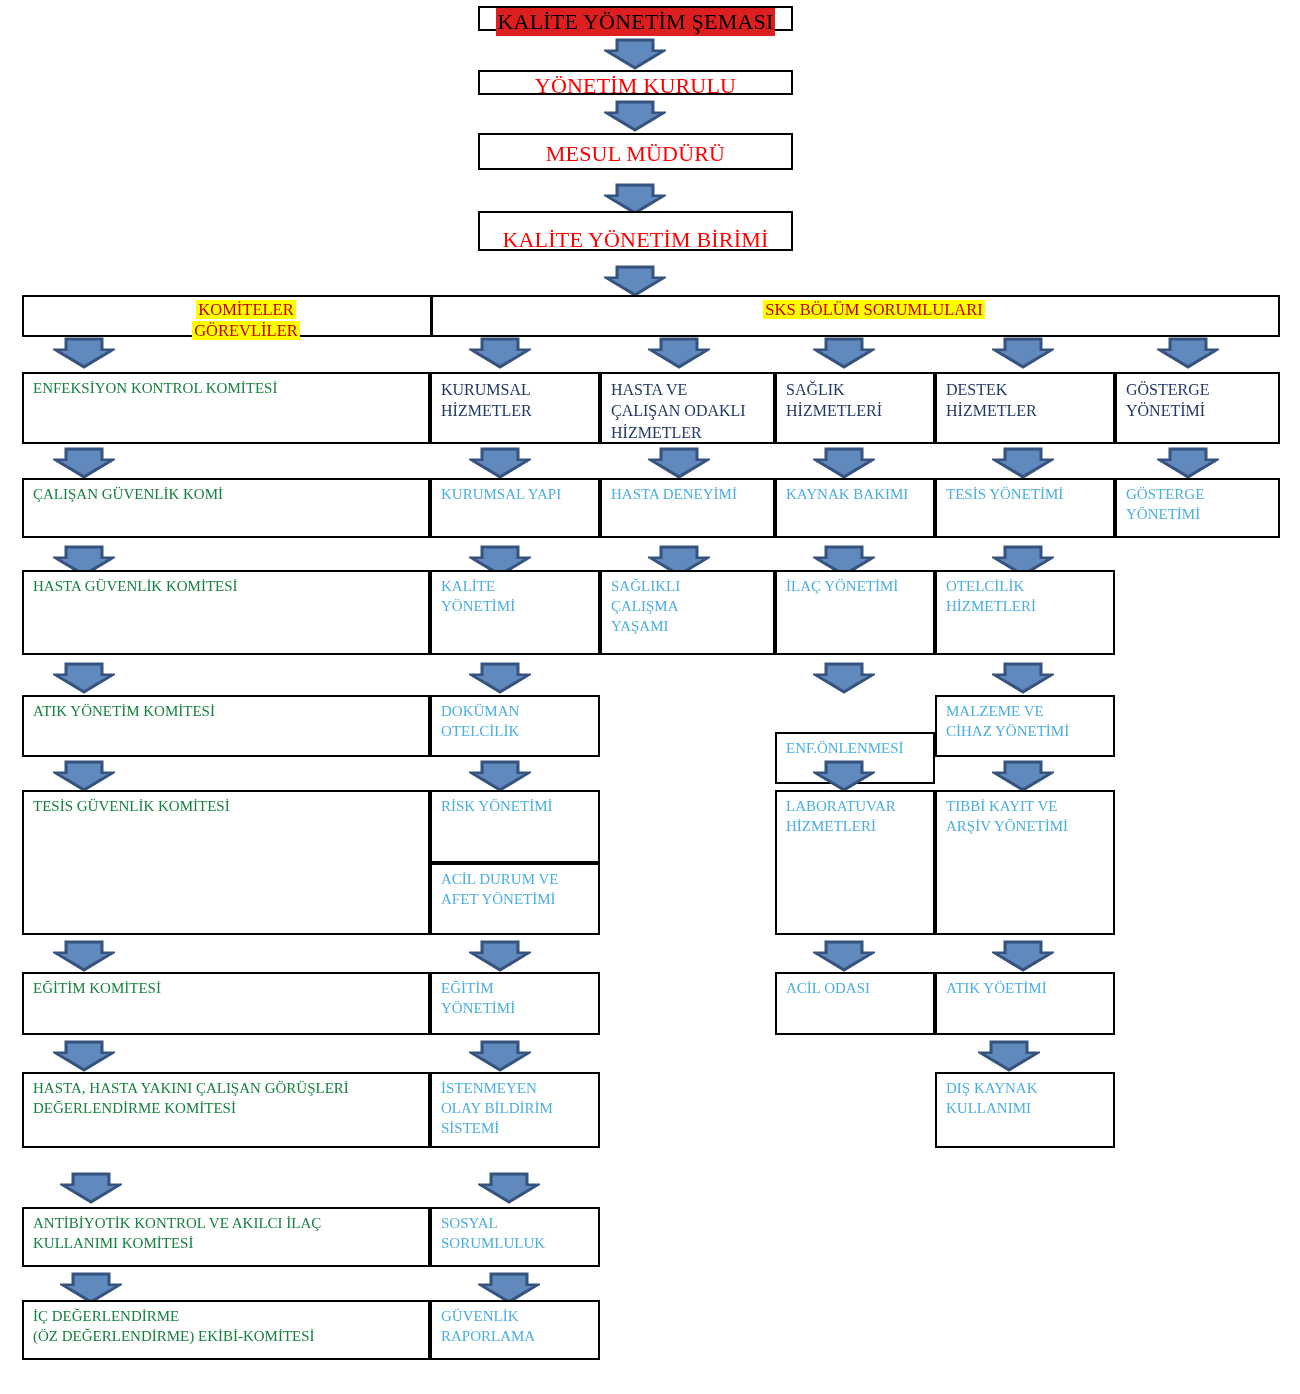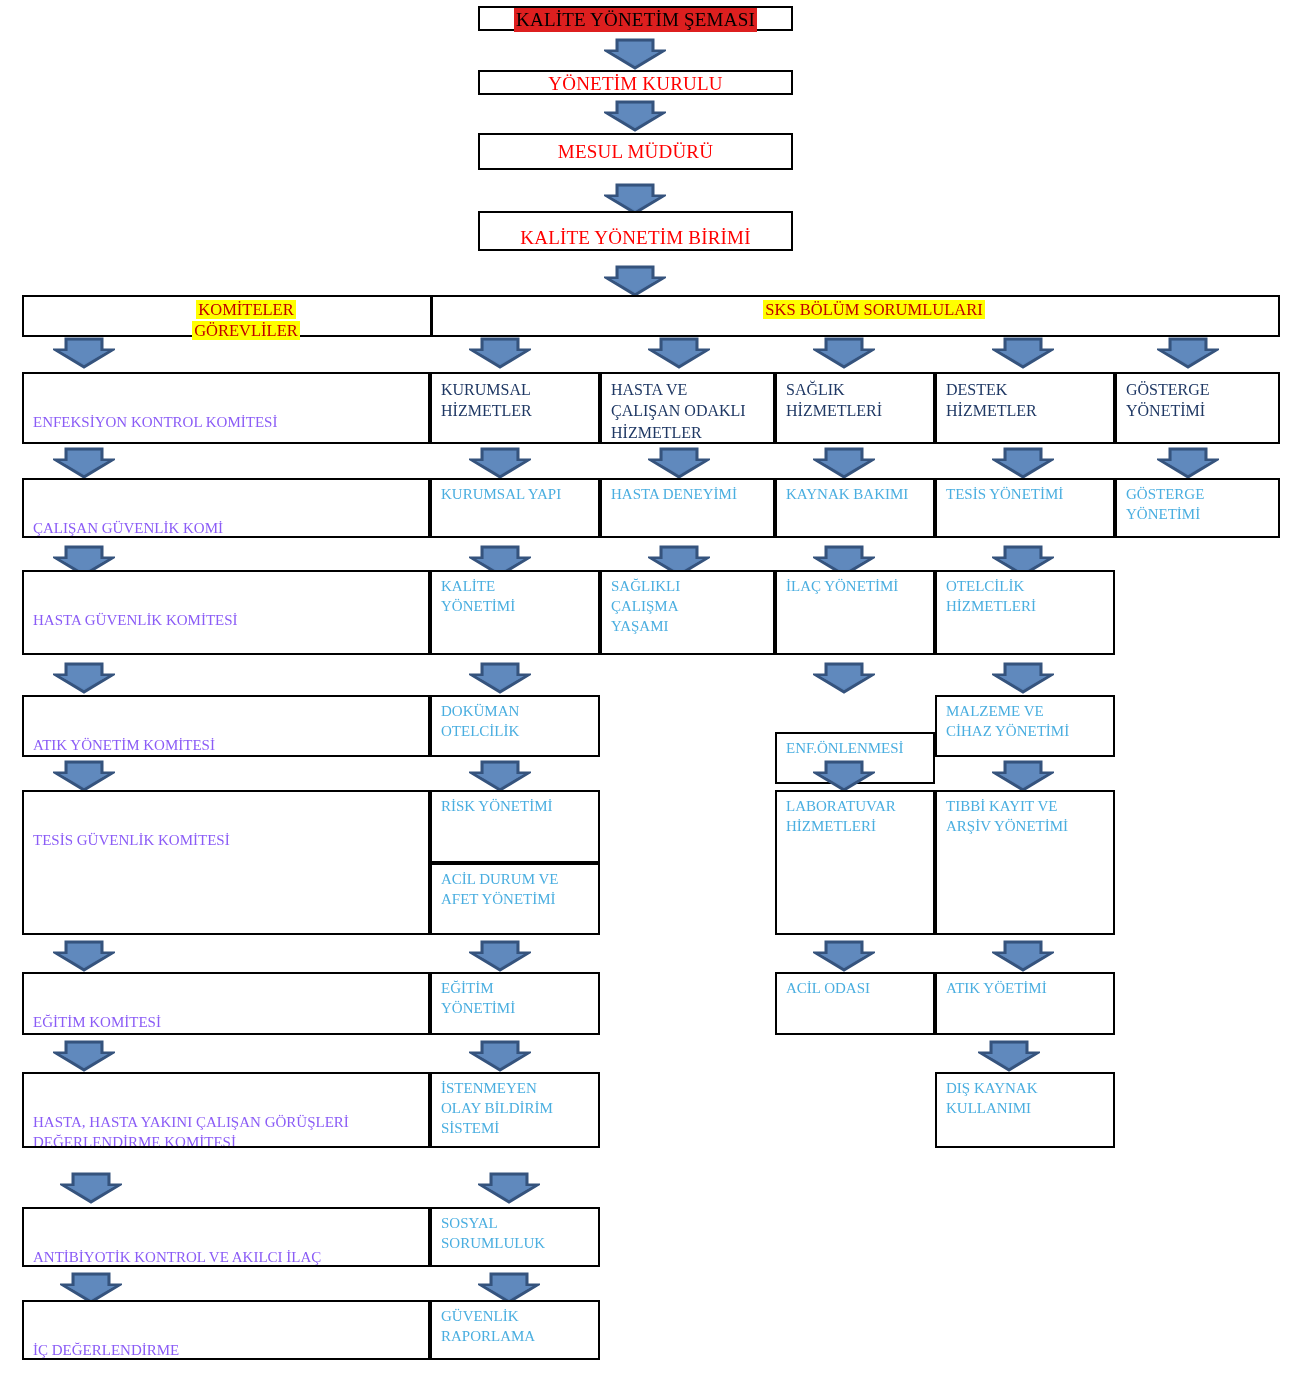--- a/index.html
+++ b/index.html
@@ -17,21 +17,21 @@
 
   
   .topbox {
     position: absolute;
     border: 2.5px solid #000000;
     background: #ffffff;
     text-align: center;
   }
   .topbox .lbl {
     display: inline-block;
-    font-size: 19px;
+    font-size: 22px;
     letter-spacing: .2px;
     line-height: 1.25;
     white-space: nowrap;
   }
   .topbox .lbl.red   { color: #ff0000; }
   .topbox .lbl.redhl { color: #000000; background: #dd1f1f; padding: 0 2px; }
 
   
   .headband {
     position: absolute;
@@ -61,21 +61,21 @@
     background: #ffffff;
     padding: 5px 0 0 9px;
     overflow: hidden;
   }
   .cell .txt {
     display: block;
     font-size: 15px;
     line-height: 1.33;
     white-space: pre-line;
   }
-  .txt.green { color: #8b5cf6; margin-top: 34px; }
+  .txt.green { color: #15803d; }
   .txt.navy  { color: #1f3864; font-size: 16px; }
   .txt.lblue { color: #4aaee0; }
 
   
   .arrow {
     position: absolute;
     width: 62px;
     height: 33px;
   }
   .arrow svg { display: block; width: 62px; height: 33px; }

